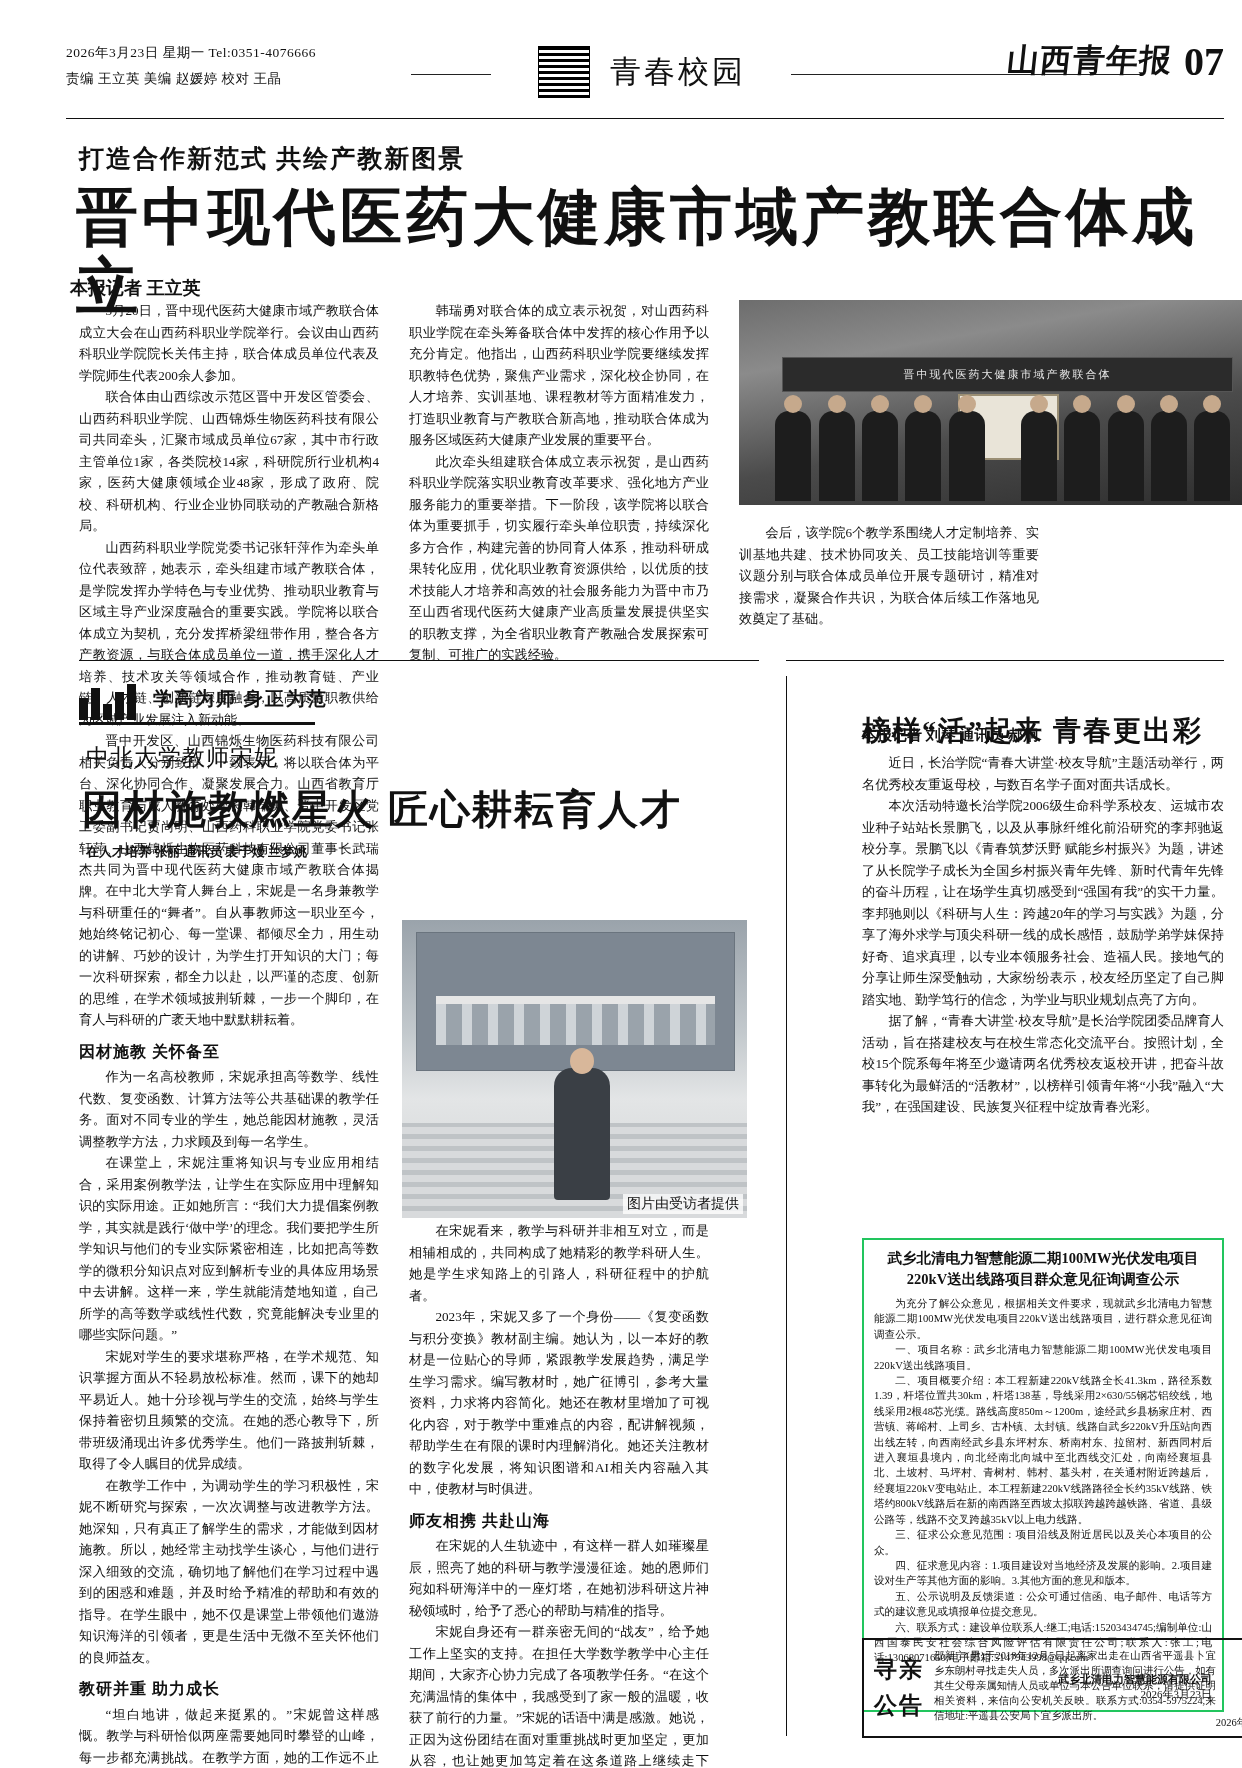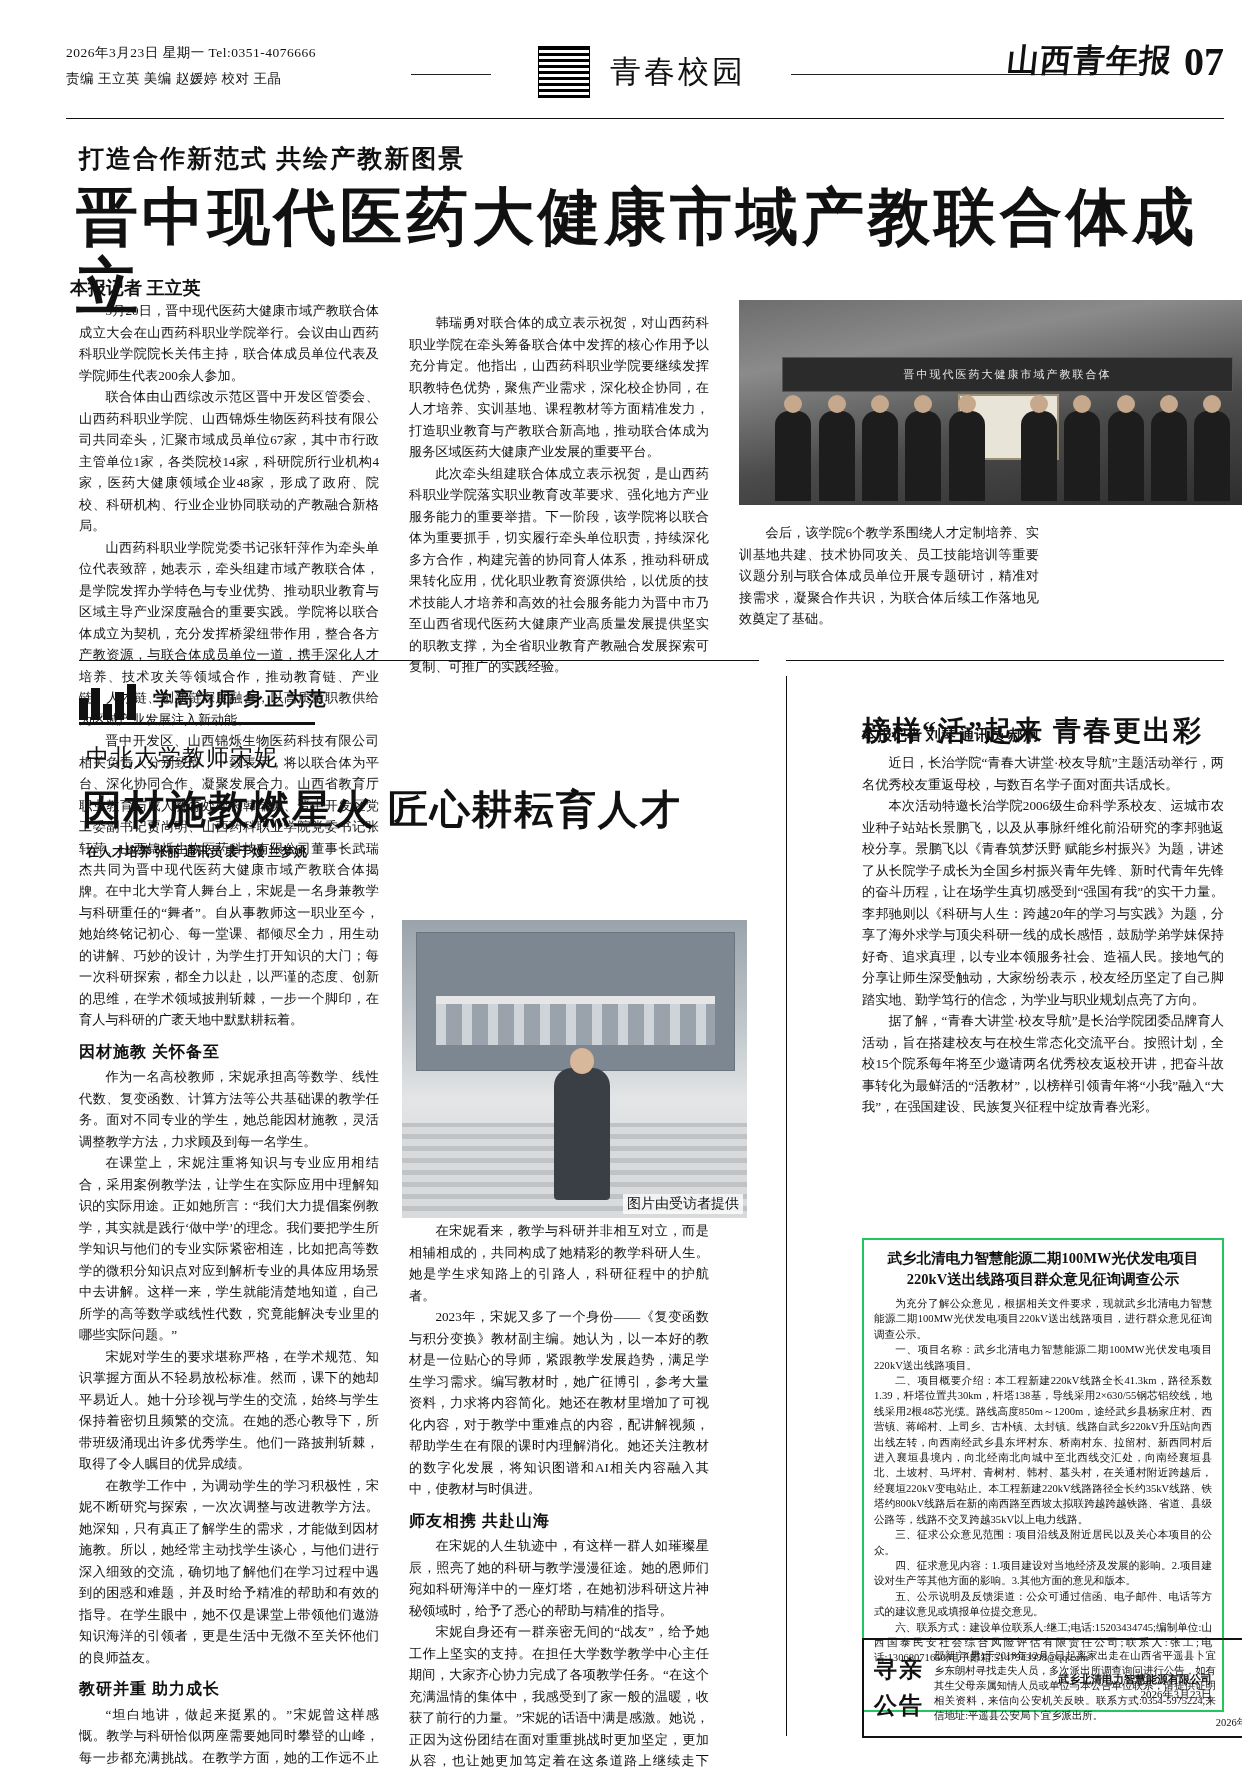--- a/index.html
+++ b/index.html
@@ -27,21 +27,21 @@
 
   
   .shoulder{position:absolute;left:55px;top:142px;font-size:25px;font-weight:bold;letter-spacing:2px;}
   .headline{position:absolute;left:52px;top:182px;width:1150px;font-size:62px;font-weight:bold;letter-spacing:4px;line-height:70px;}
   .byline1{position:absolute;left:46px;top:276px;font-size:18px;font-weight:bold;}
 
   .lead-cols{position:absolute;left:55px;top:300px;width:1140px;}
   .col{font-size:13.2px;line-height:21.5px;text-align:justify;}
   .col p{margin:0 0 0 0;text-indent:2em;}
   .c1{position:absolute;left:0;top:0;width:300px;}
-  .c2{position:absolute;left:330px;top:12px;width:300px;}
+  .c2{position:absolute;left:330px;top:0;width:300px;}
   .c3{position:absolute;left:660px;top:222px;width:300px;}
   .c4{position:absolute;left:990px;top:222px;width:205px;}
 
   .lead-photo{position:absolute;left:660px;top:0;width:535px;height:205px;
     background:linear-gradient(170deg,#6d6d6d 0%,#8b8b8b 25%,#4b4b4b 60%,#2c2c2c 100%);overflow:hidden;}
   .lp-banner{position:absolute;left:8%;top:28%;width:84%;height:16%;background:#2b2b2b;border:1px solid #555;
     color:#e8e8e8;font-size:11px;letter-spacing:2px;text-align:center;line-height:33px;white-space:nowrap;overflow:hidden;}
   .lp-people{position:absolute;left:5%;bottom:2%;width:90%;height:44%;}
   .lp-people i{position:absolute;bottom:0;width:36px;height:90px;background:#1d1d1d;border-radius:14px 14px 0 0;}
   .lp-people i:after{content:"";position:absolute;left:9px;top:-16px;width:18px;height:18px;border-radius:50%;background:#c6a98c;}

